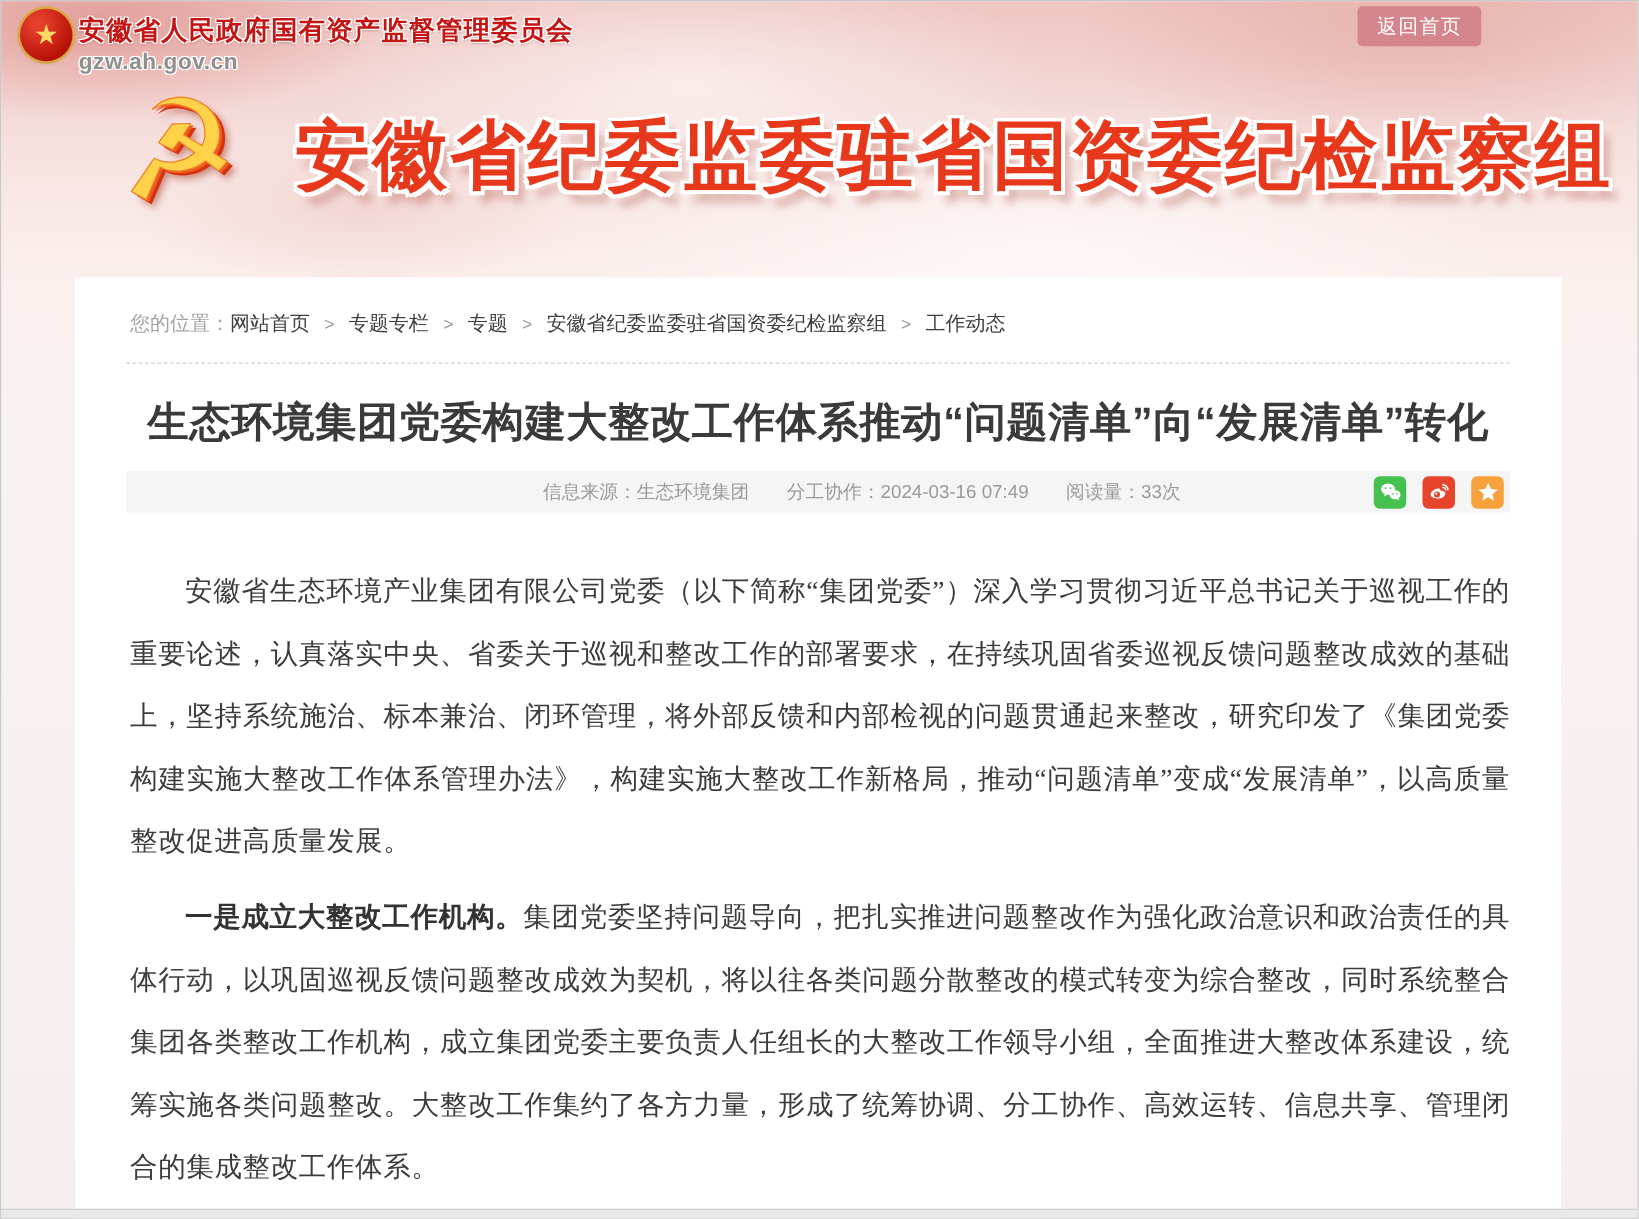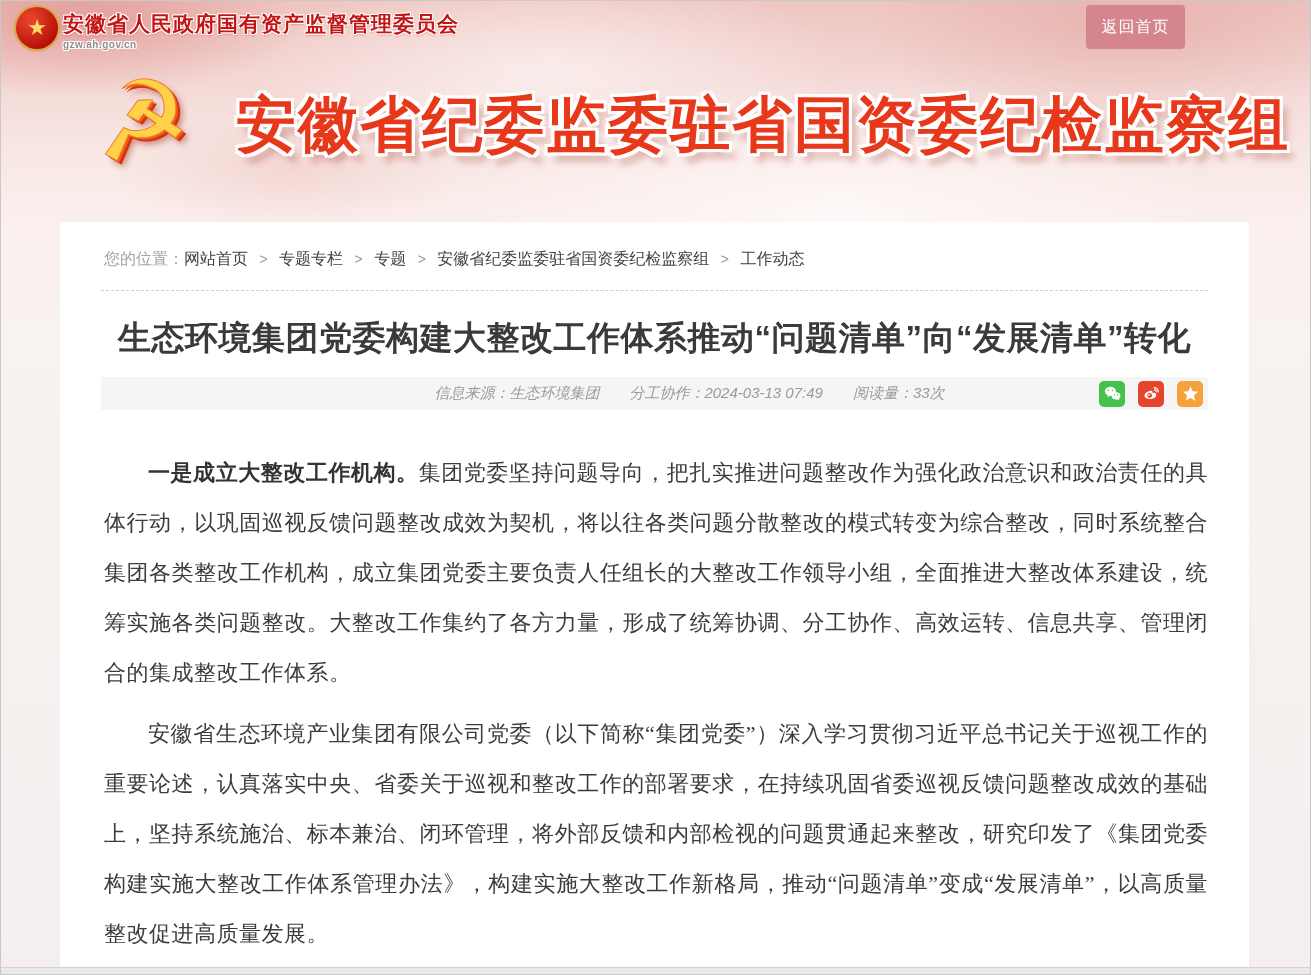--- a/index.html
+++ b/index.html
@@ -33,25 +33,25 @@
     display:flex; align-items:center; justify-content:center;
     color:#ffd965; font-size:22px; line-height:1;
   }
   .org-name {
     position:absolute; left:62px; top:9px;
     font-size:21px; font-weight:bold; color:#c41414; letter-spacing:1px; white-space:nowrap;
     text-shadow:-1px -1px 0 #fff,1px -1px 0 #fff,-1px 1px 0 #fff,1px 1px 0 #fff,0 2px 2px rgba(160,60,50,.35);
   }
   .site-domain {
     position:absolute; left:62px; top:38px;
-    font-size:10px; font-weight:bold; color:#8f8f8f; letter-spacing:.5px;
+    font-size:18px; font-weight:bold; color:#8f8f8f; letter-spacing:.5px;
     text-shadow:-1px -1px 0 #fff,1px -1px 0 #fff,-1px 1px 0 #fff,1px 1px 0 #fff;
   }
   .back-home {
-    position:absolute; left:1085px; top:4px; width:99px; height:44px;
+    position:absolute; left:1085px; top:4px; width:99px; height:32px;
     background:#d5868c; border:none; border-radius:4px; cursor:pointer;
     color:#fff; font-size:16px; font-family:inherit; letter-spacing:1px;
   }
 
   
   .banner { position:absolute; top:58px; left:0; right:0; height:155px; z-index:5; }
   .party-emblem {
     position:absolute; left:92px; top:8px; font-size:108px; line-height:1;
     font-family:"DejaVu Sans",sans-serif; font-weight:bold;
     color:#ffd24a; transform:rotate(-6deg);
@@ -82,21 +82,21 @@
   .divider { margin:20px 41px 0 41px; border-bottom:1px dashed #cfcfcf; }
 
   .article-title {
     margin:30px 41px 0; text-align:center;
     font-size:33px; font-weight:600; color:#3a3a3a; line-height:34px; letter-spacing:.5px;
   }
 
   .meta-bar {
     position:relative; margin:22px 41px 0; height:33px; background:#f5f5f5;
     display:flex; align-items:center; justify-content:center;
-    font-size:15px; color:#9a9a9a; padding-left:70px;font-style:italic;
+    font-size:15px; color:#9a9a9a; padding-left:70px;
   }
   .meta-seg + .meta-seg { margin-left:30px; }
   .share-icons {
     position:absolute; right:5px; top:50%; transform:translateY(-50%);
     display:flex; gap:13px;
   }
   .share-icons .icon {
     width:26px; height:26px; border-radius:5px; cursor:pointer;
     display:flex; align-items:center; justify-content:center;
   }
@@ -155,21 +155,21 @@
 
     <div class="divider"></div>
 
     <h2 class="article-title">生态环境集团党委构建大整改工作体系推动“问题清单”向“发展清单”转化</h2>
 
     <div class="meta-bar">
       <span class="meta-seg">
         <span>信息来源：</span><span>生态环境集团</span>
       </span>
       <span class="meta-seg">
-        <span>分工协作：</span><span>2024-03-13 07:49</span>
+        <span>分工协作：</span><span>2024-03-16 07:49</span>
       </span>
       <span class="meta-seg">
         <span>阅读量：</span><span>33次</span>
       </span>
 
       <span class="share-icons">
         <a class="icon wechat">
           <svg viewBox="0 0 24 24" width="19" height="19" aria-hidden="true">
             <ellipse cx="9.4" cy="9.3" rx="7" ry="5.7" fill="#fff"></ellipse>
             <path d="M5.2 16.6l1.2-3 2.6 1.2z" fill="#fff"></path>
@@ -192,20 +192,20 @@
         </a>
         <a class="icon fav">
           <svg viewBox="0 0 24 24" width="19" height="19" aria-hidden="true">
             <polygon fill="#fff" points="12,2.8 14.8,9.1 21.6,9.8 16.4,14.3 17.9,21 12,17.4 6.1,21 7.6,14.3 2.4,9.8 9.2,9.1"></polygon>
           </svg>
         </a>
       </span>
     </div>
 
     <article class="body-text">
+      <p><span>安徽省生态环境产业集团有限公司党委（以下简称“集团党委”）深入学习贯彻习近平总书记关于巡视工作的重要论述，认真落实中央、省委关于巡视和整改工作的部署要求，在持续巩固省委巡视反馈问题整改成效的基础上，坚持系统施治、标本兼治、闭环管理，将外部反馈和内部检视的问题贯通起来整改，研究印发了《集团党委构建实施大整改工作体系管理办法》，构建实施大整改工作新格局，推动“问题清单”变成“发展清单”，以高质量整改促进高质量发展。</span></p>
       <p><span class="lead">一是成立大整改工作机构。</span><span>集团党委坚持问题导向，把扎实推进问题整改作为强化政治意识和政治责任的具体行动，以巩固巡视反馈问题整改成效为契机，将以往各类问题分散整改的模式转变为综合整改，同时系统整合集团各类整改工作机构，成立集团党委主要负责人任组长的大整改工作领导小组，全面推进大整改体系建设，统筹实施各类问题整改。大整改工作集约了各方力量，形成了统筹协调、分工协作、高效运转、信息共享、管理闭合的集成整改工作体系。</span></p>
-      <p><span>安徽省生态环境产业集团有限公司党委（以下简称“集团党委”）深入学习贯彻习近平总书记关于巡视工作的重要论述，认真落实中央、省委关于巡视和整改工作的部署要求，在持续巩固省委巡视反馈问题整改成效的基础上，坚持系统施治、标本兼治、闭环管理，将外部反馈和内部检视的问题贯通起来整改，研究印发了《集团党委构建实施大整改工作体系管理办法》，构建实施大整改工作新格局，推动“问题清单”变成“发展清单”，以高质量整改促进高质量发展。</span></p>
     </article>
 
   </main>
 
   <div class="bottom-strip"></div>
 </div>
 
 </body></html>

